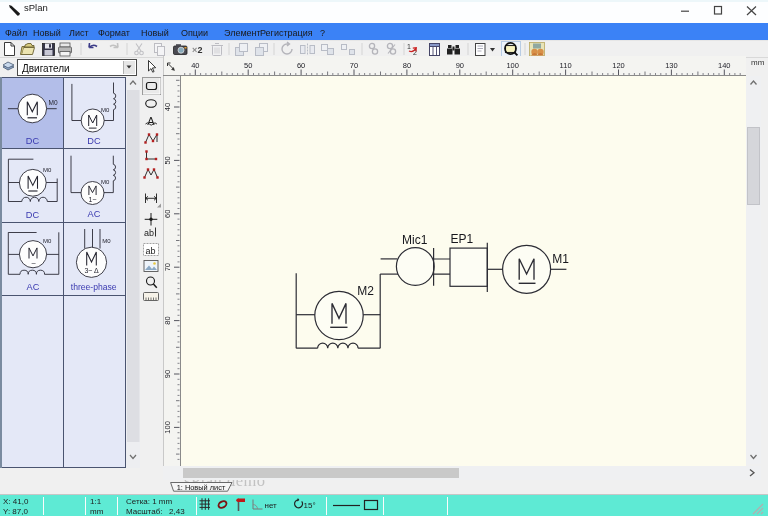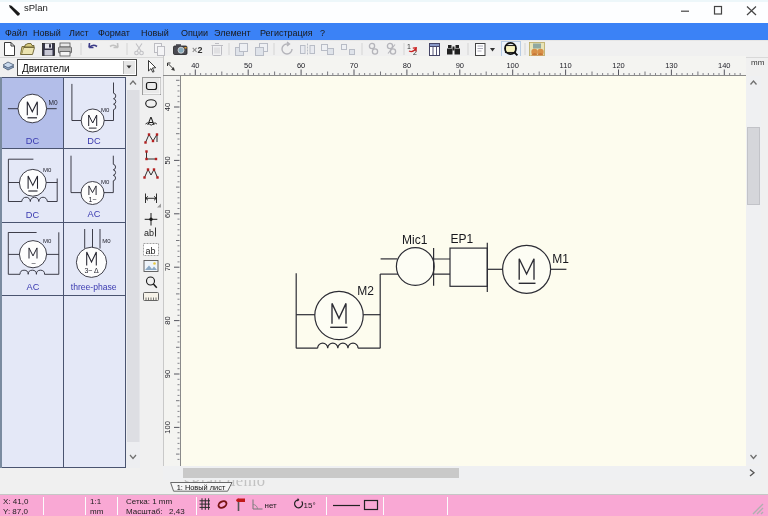--- a/index.html
+++ b/index.html
@@ -15,21 +15,21 @@
 #combo .btn{position:absolute;right:1px;top:1px;width:12px;height:13px;background:#e6e6e6;border-left:1px solid #b0b0b0}
 #strip{left:140px;top:58px;width:23px;height:422px;background:#f0f0f0}
 #corner{left:163px;top:56px;width:18px;height:20px;background:#f4f4f1;border-left:1px solid #c8c8c8;border-top:1px solid #c8c8c8}
 #mm{left:751px;top:58px;font-size:8px;color:#333}
 #vsb{left:746px;top:76px;width:15px;height:388px;background:#eff0f2;z-index:5}
 #vsb .thumb{position:absolute;left:1px;top:51px;width:13px;height:78px;background:#d5d6da;border:1px solid #c2c3c8}
 #hsb{left:163px;top:466px;width:598px;height:13.5px;background:#eff0f2;z-index:5}
 #hsb .thumb{position:absolute;left:20px;top:1.5px;width:276px;height:10.5px;background:#c9c9c9}
 #tabrow{left:0;top:480px;width:768px;height:14px}
 #tabrow svg{position:absolute}
-#statusbar{left:0;top:494px;width:768px;height:22px;background:#f9a8d4;border-top:1px solid #c6c6c6;font-size:8px;color:#1c1c1c}
+#statusbar{left:0;top:494px;width:768px;height:22px;background:#5eead4;border-top:1px solid #c6c6c6;font-size:8px;color:#1c1c1c}
 .sgroove{position:absolute;top:2px;width:1px;height:18px;background:#d2d2d2;border-right:1px solid #fbfbfb}
 .scell{position:absolute;line-height:9.5px;top:2px}
 svg{position:absolute;overflow:visible}
 svg text{font-family:"Liberation Sans",sans-serif}
 </style></head>
 <body>
 
 <div class="abs" id="titlebar"></div>
 <svg class="abs" style="left:8px;top:4px" width="13" height="13" viewBox="0 0 13 13">
     <path d="M1 1 L3.5 1.8 L12 9.5 L11.2 11.3 L9.5 11.8 L1.8 3.5 Z" fill="#1a1a1a"></path>
@@ -41,21 +41,21 @@
 <path d="M71 2.5 L80 11 M80 2.5 L71 11" stroke="#444" stroke-width="1.2" fill="none"></path>
 </svg>
 
 <div class="abs" id="menubar">
 <span style="left:5px">Файл</span>
 <span style="left:33px">Новый</span>
 <span style="left:69px">Лист</span>
 <span style="left:98px">Формат</span>
 <span style="left:141px">Новый</span>
 <span style="left:181px">Опции</span>
-<span style="left:214px">Элемент</span>
+<span style="left:224px">Элемент</span>
 <span style="left:260px">Регистрация</span>
 <span style="left:320px">?</span>
 </div>
 
 <div class="abs" id="toolbar"></div>
 <div class="abs" id="tbicons" style="left:0;top:41px;width:768px;height:16px">
     <svg style="left:0;top:0" width="768" height="16" viewBox="0 0 768 16">
 
 <path d="M4.5 1.5 H11 L14.5 5 V14.5 H4.5 Z" fill="#fff" stroke="#3a3a3a" stroke-width="1"></path>
       <path d="M11 1.5 V5 H14.5" fill="none" stroke="#3a3a3a" stroke-width="1"></path>

